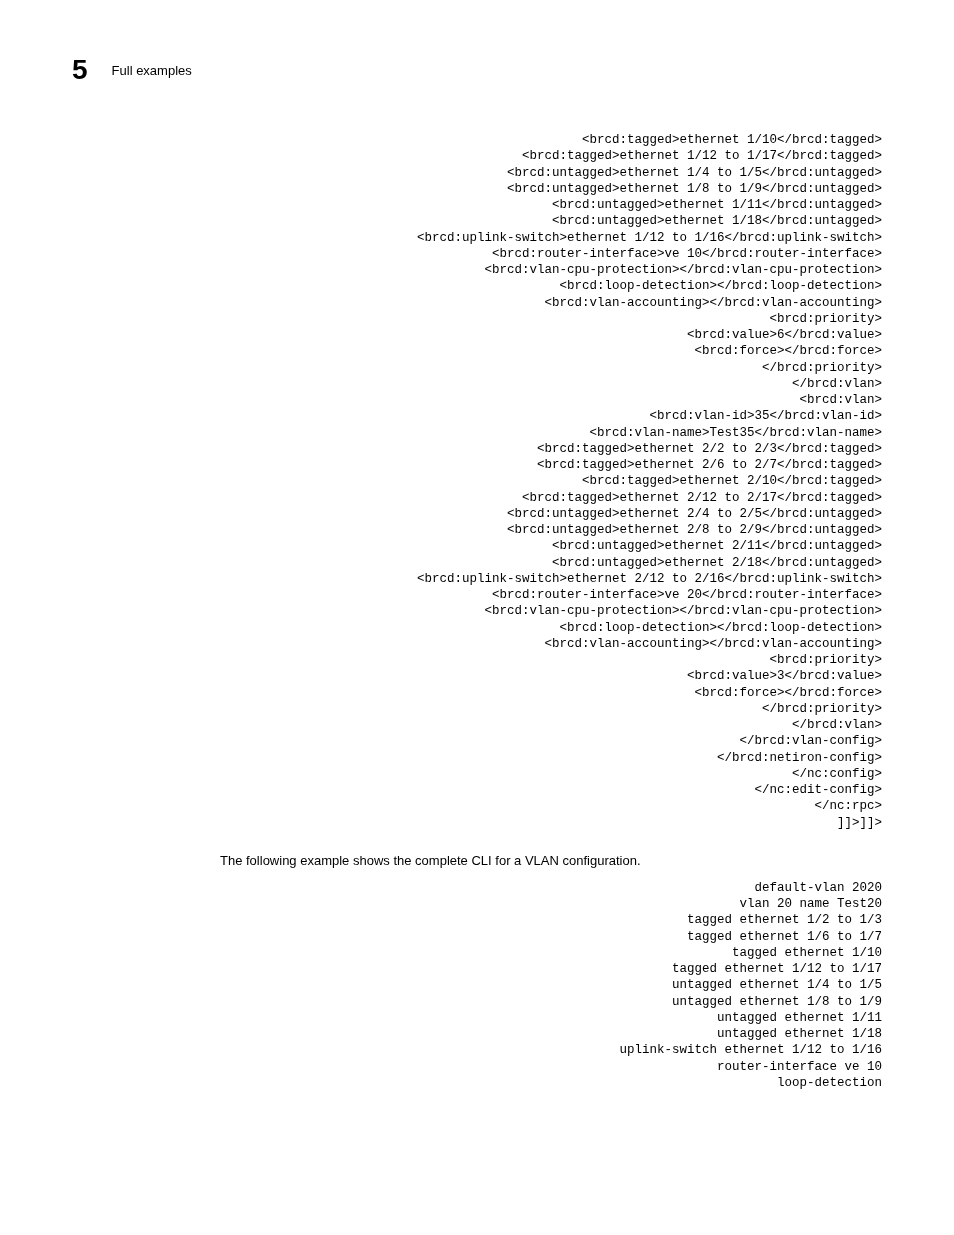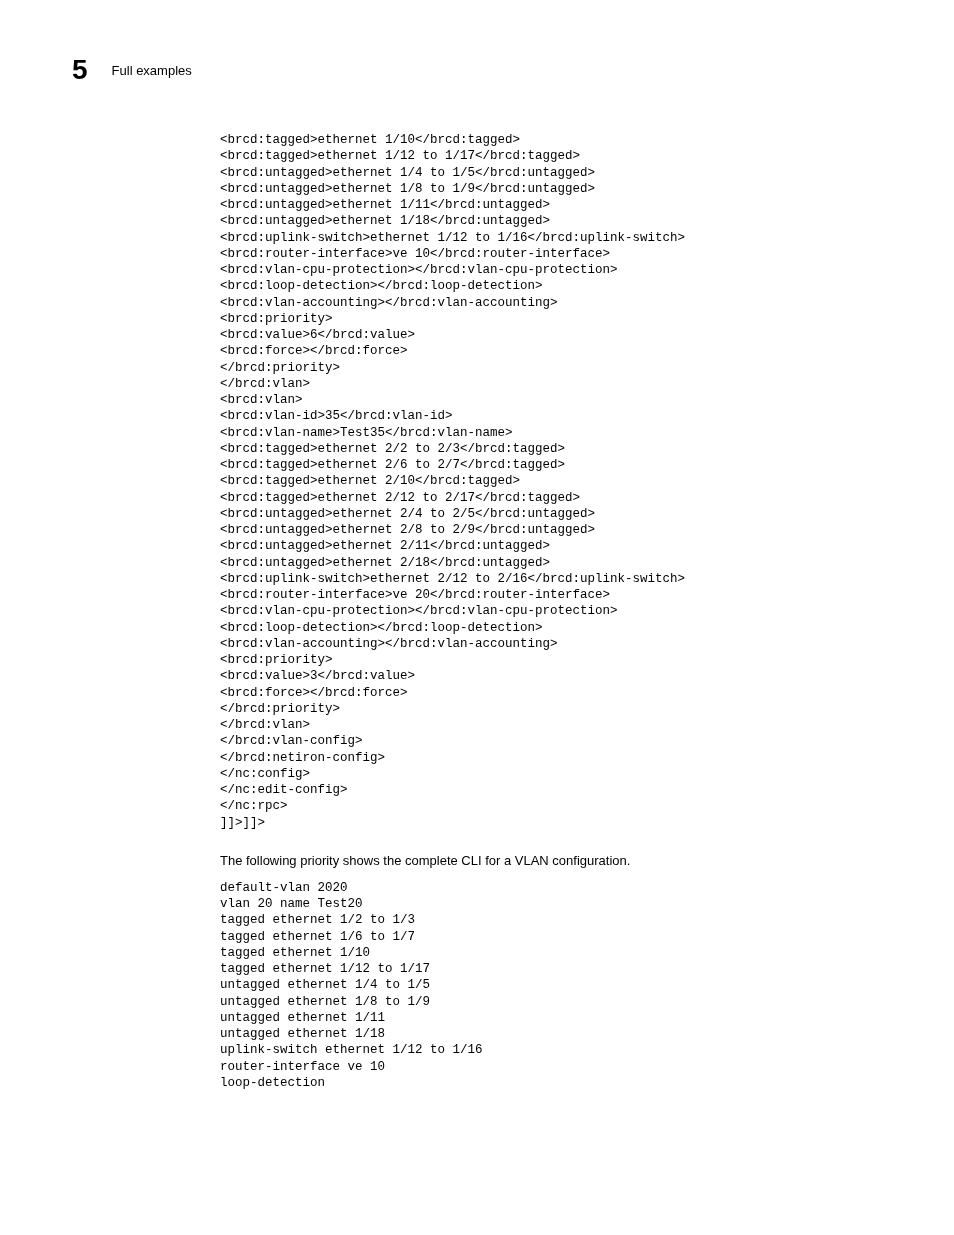--- a/index.html
+++ b/index.html
@@ -35,20 +35,21 @@
   .content {
     margin-left: 148px;
   }
   .code-block {
     font-family: "Courier New", Courier, monospace;
     font-size: 12.5px;
     line-height: 1.3;
     white-space: pre;
     color: #000;
     margin: 0;
+    text-align: right;
   }
   .paragraph {
     font-family: Arial, Helvetica, sans-serif;
     font-size: 13px;
     color: #000;
     margin-top: 22px;
     margin-bottom: 12px;
   }
 </style>
 </head>
@@ -97,21 +98,21 @@
 &lt;brcd:value&gt;3&lt;/brcd:value&gt;
 &lt;brcd:force&gt;&lt;/brcd:force&gt;
 &lt;/brcd:priority&gt;
 &lt;/brcd:vlan&gt;
 &lt;/brcd:vlan-config&gt;
 &lt;/brcd:netiron-config&gt;
 &lt;/nc:config&gt;
 &lt;/nc:edit-config&gt;
 &lt;/nc:rpc&gt;
 ]]&gt;]]&gt;</pre>
-    <div class="paragraph">The following priority shows the complete CLI for a VLAN configuration.</div>
+    <div class="paragraph">The following example shows the complete CLI for a VLAN configuration.</div>
     <pre class="code-block">default-vlan 2020
 vlan 20 name Test20
 tagged ethernet 1/2 to 1/3
 tagged ethernet 1/6 to 1/7
 tagged ethernet 1/10
 tagged ethernet 1/12 to 1/17
 untagged ethernet 1/4 to 1/5
 untagged ethernet 1/8 to 1/9
 untagged ethernet 1/11
 untagged ethernet 1/18

